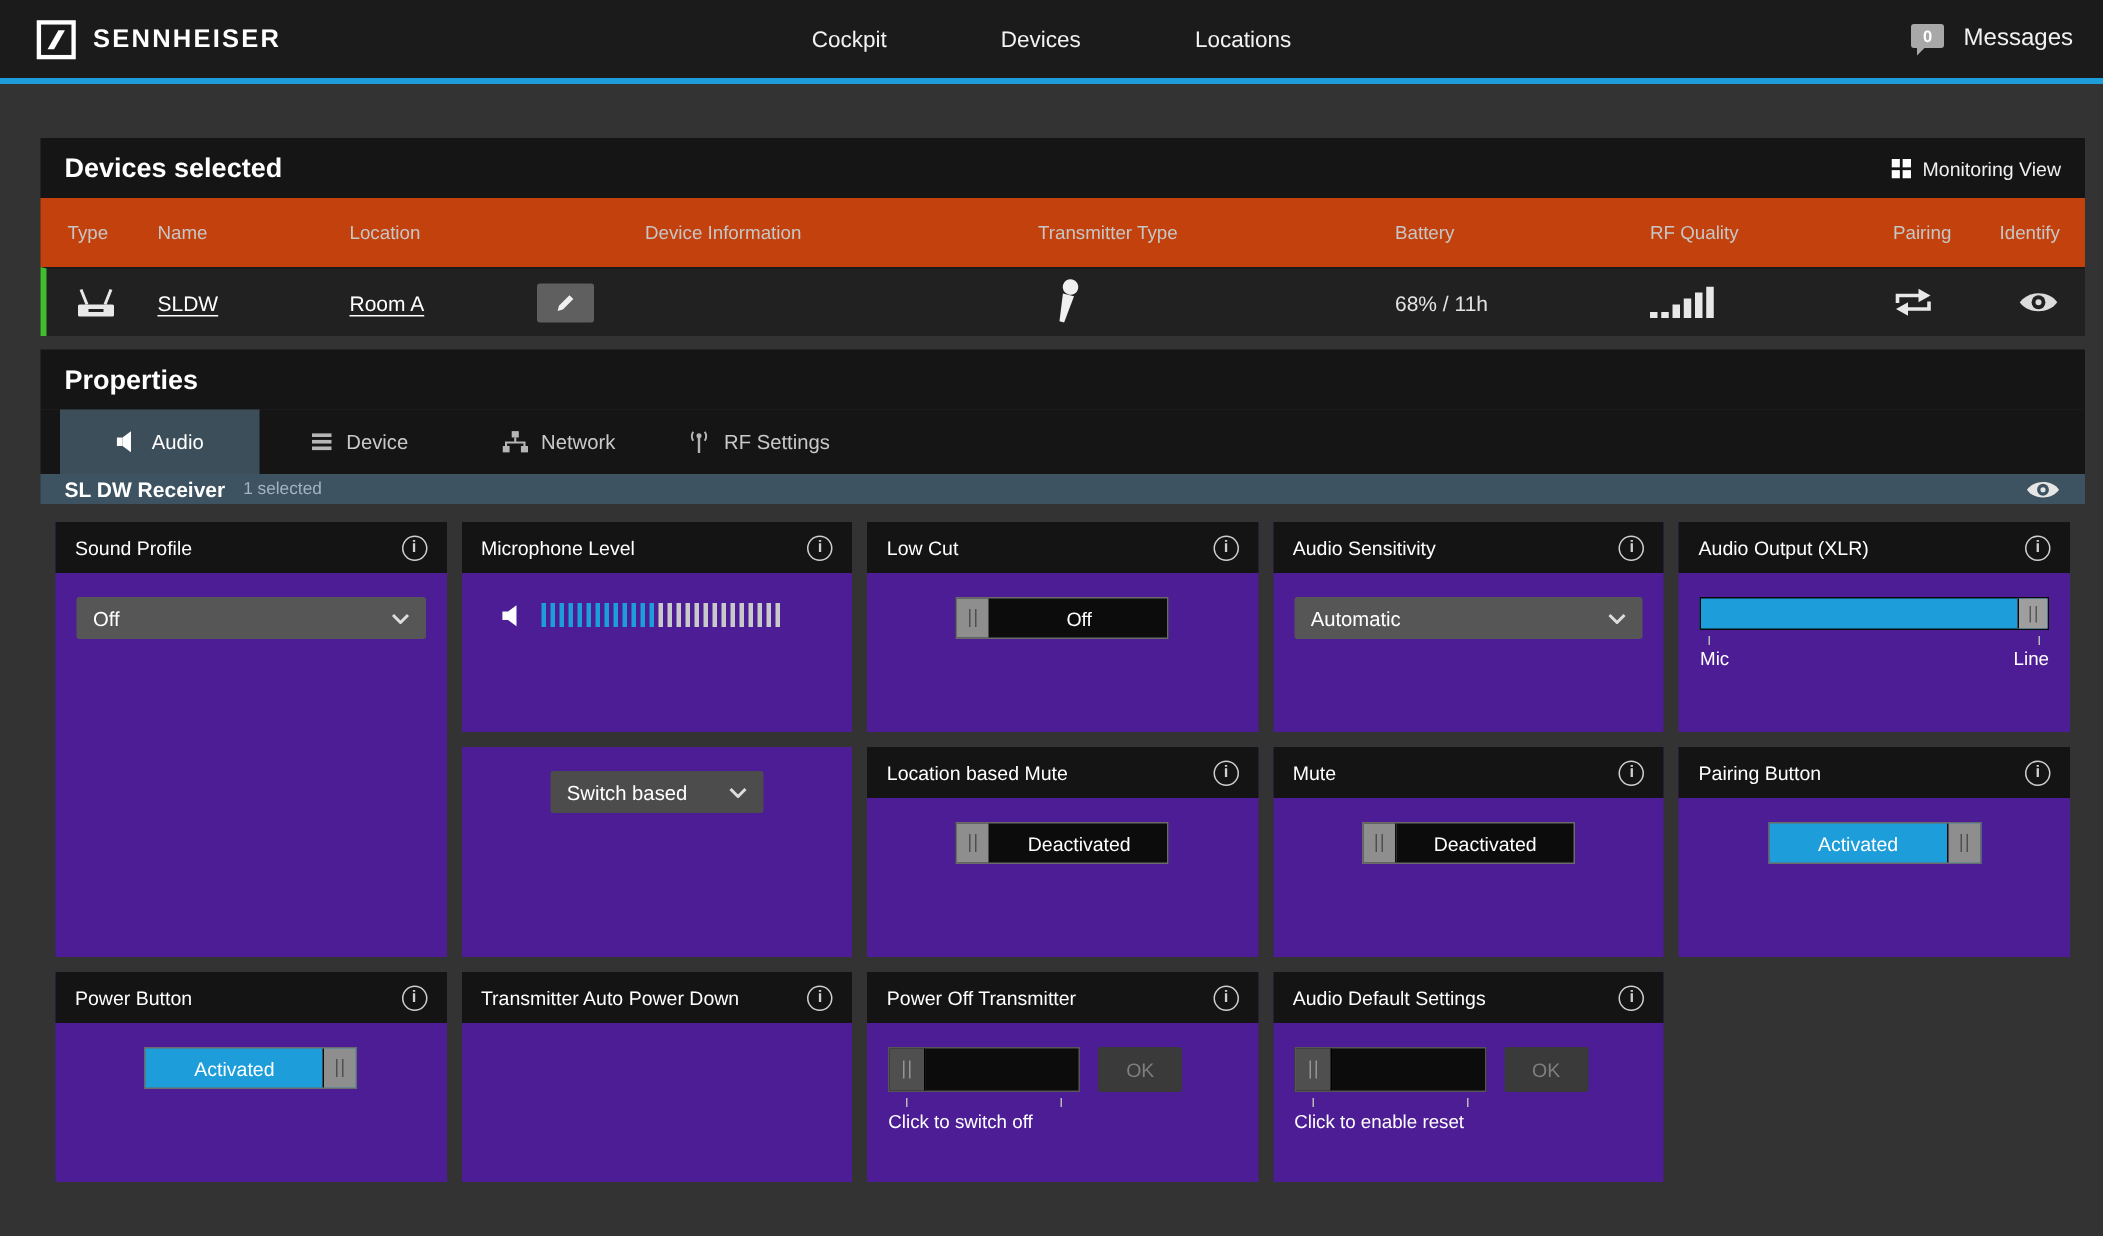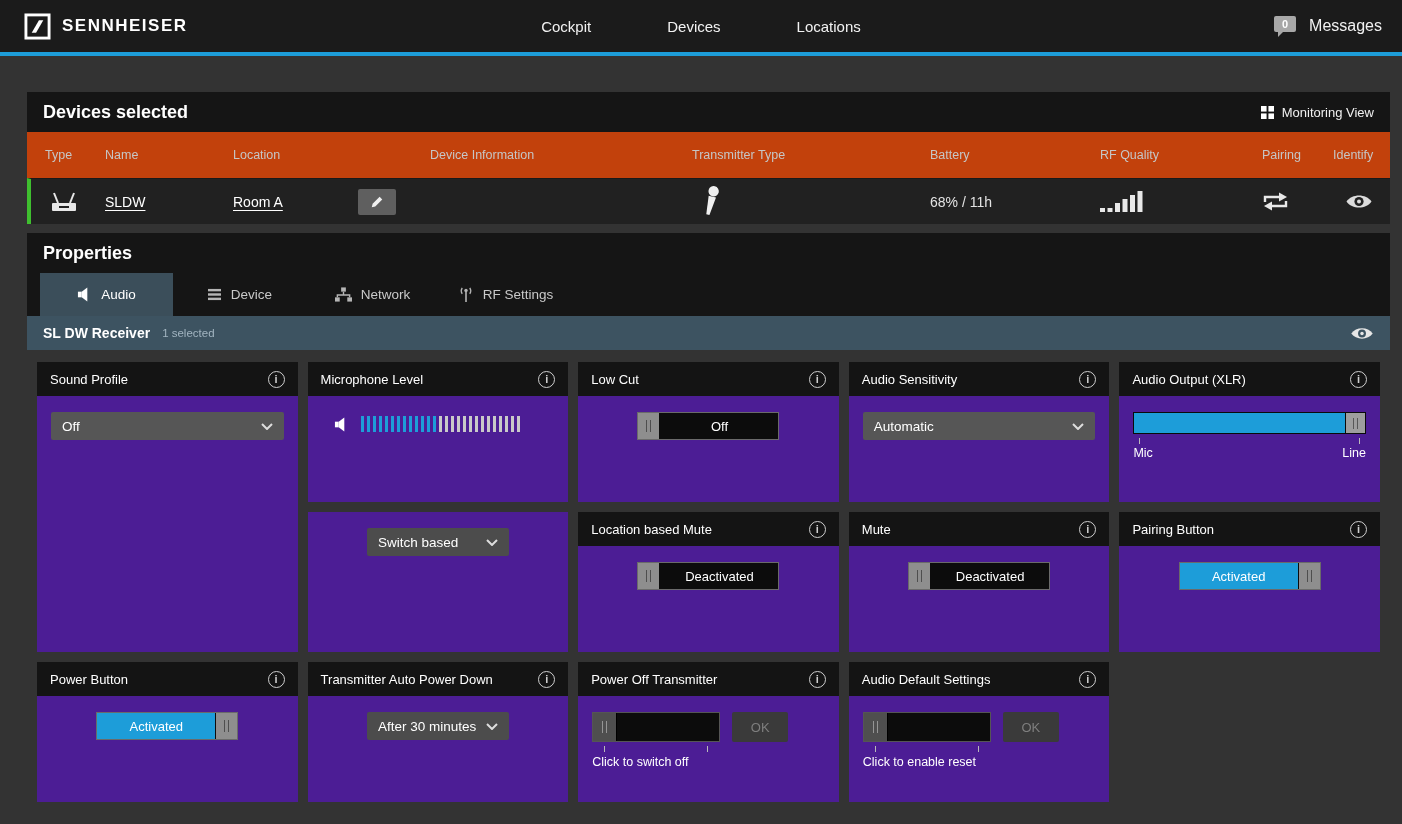--- a/index.html
+++ b/index.html
@@ -71,21 +71,21 @@
 
   
   .props { margin-top:9px; }
   .tabs-row { height:43px; background:#151515; display:flex; padding-left:13px; }
   .tab {
     width:133px; display:flex; align-items:center; justify-content:center; gap:9px;
     font-size:13.5px; color:#c9c9c9; cursor:pointer;
   }
   .tab.active { background:#3b4e5a; color:#fff; }
   .sub-header {
-    height:34px; background:var(--slate);
+    height:20px; background:var(--slate);
     display:flex; align-items:center; gap:12px; padding:0 16px;
   }
   .sub-title { font-size:14px; font-weight:bold; color:#fff; }
   .sub-count { font-size:11.5px; color:#a2b4c0; }
   .sub-eye { margin-left:auto; cursor:pointer; display:inline-flex; }
 
   
   .cards {
     background:#333; padding:12px 10px 18px 10px;
     display:grid; grid-template-columns:repeat(5,1fr);
@@ -541,30 +541,20 @@
             <span class="t-label">Activated</span>
           </div>
         </div>
       </div>
 
       <div class="card">
         <div class="card-head">
           <span class="card-title">Transmitter Auto Power Down</span>
           <span class="info-icon"></span>
         </div>
-        <div class="card-body">
-          <div class="dropdown small">
-            <span>After 30 minutes</span>
-            <span class="chev">
-              <svg width="12" height="7" viewBox="0 0 12 7">
-                  <polyline points="1,1 6,6 11,1" fill="none" stroke="#ddd" stroke-width="2"></polyline>
-                </svg>
-            </span>
-          </div>
-        </div>
       </div>
 
       <div class="card">
         <div class="card-head">
           <span class="card-title">Power Off Transmitter</span>
           <span class="info-icon"></span>
         </div>
         <div class="card-body">
           <div class="confirm-row">
             <div class="confirm-slider">

